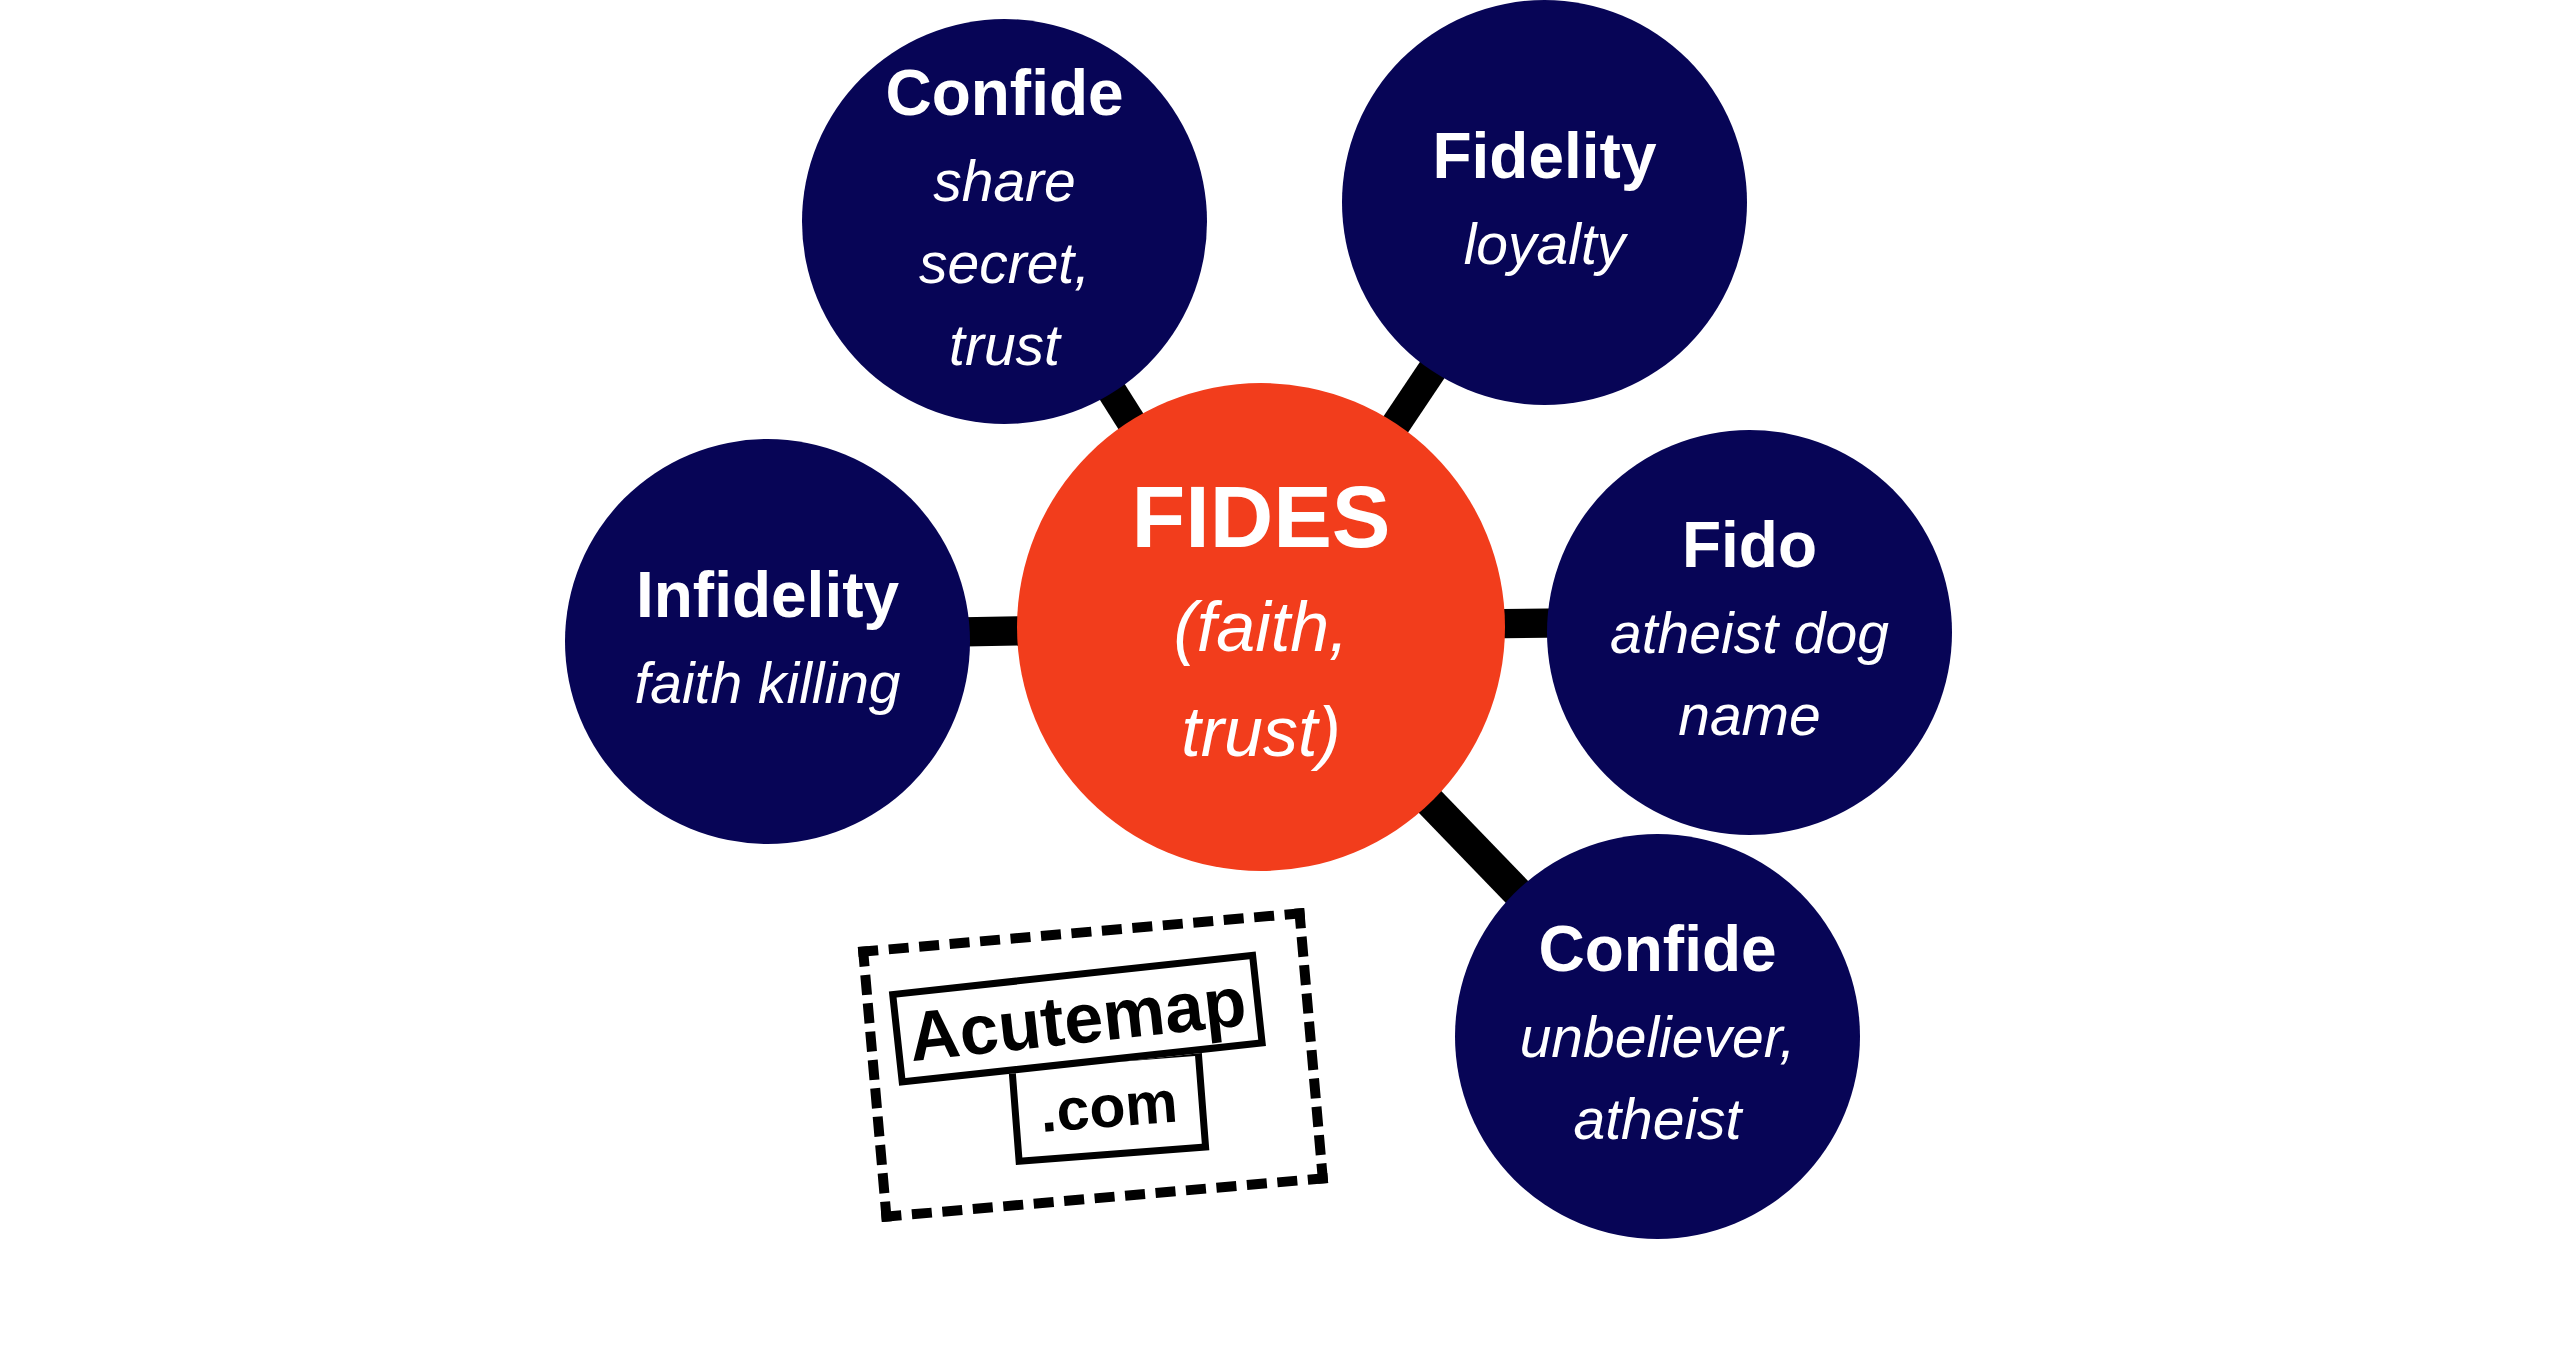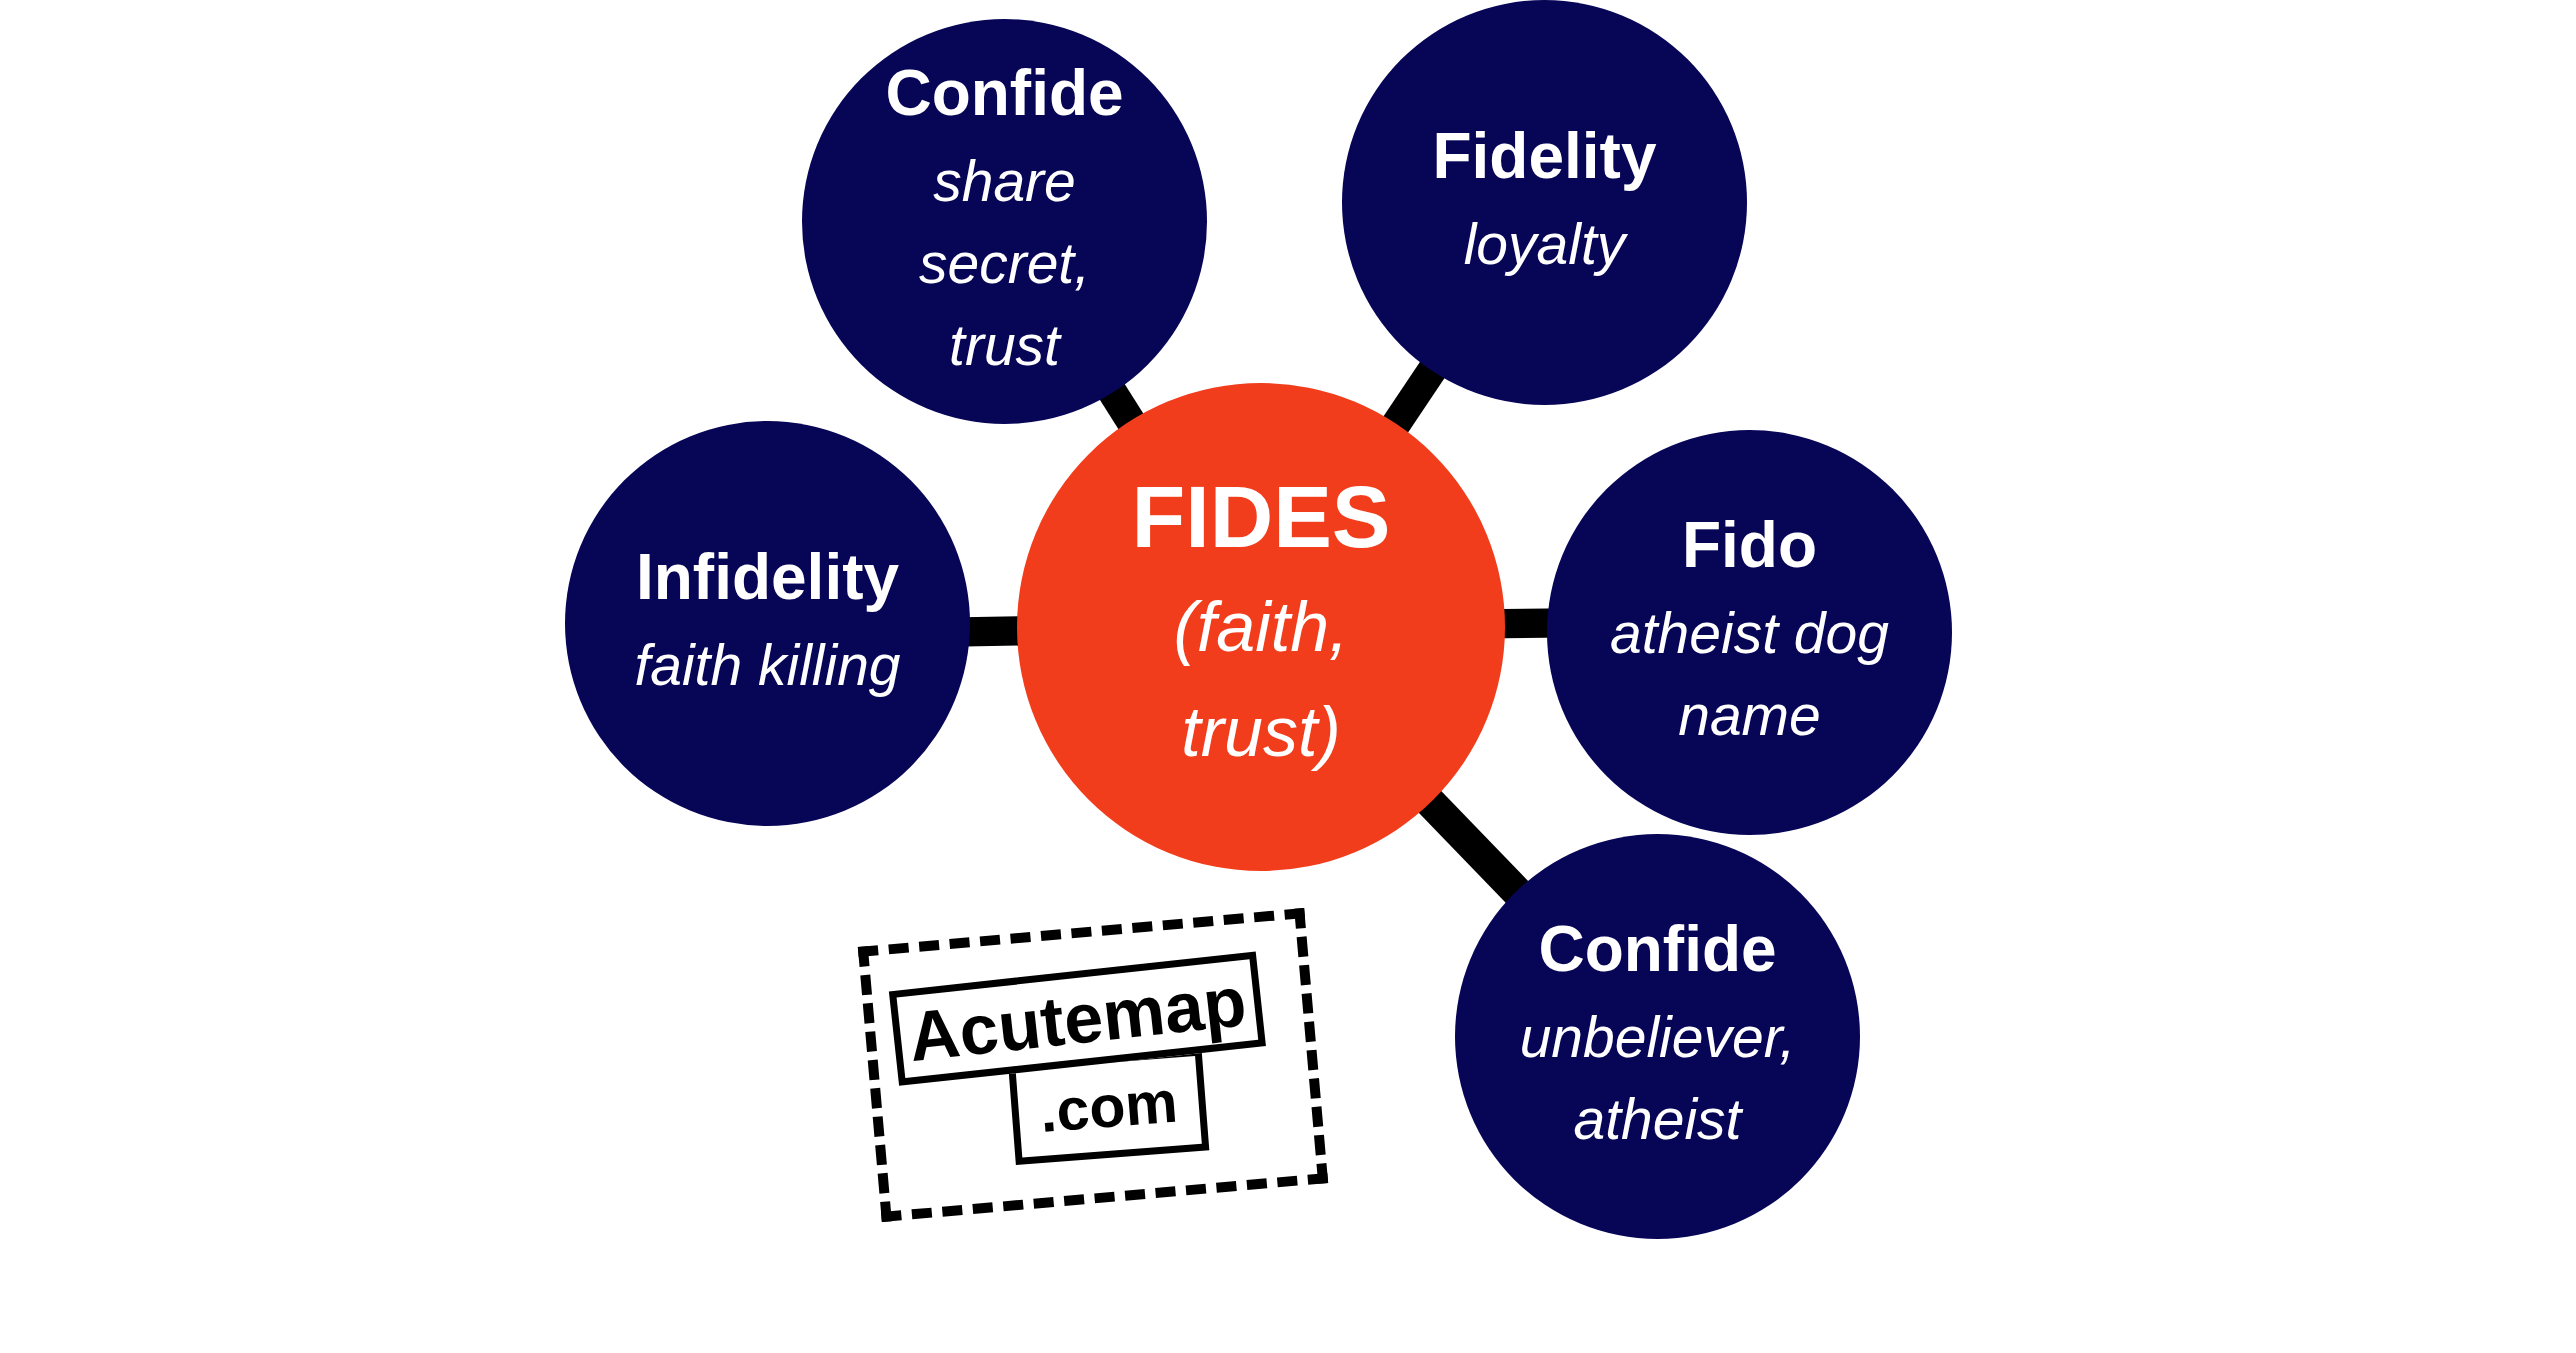--- a/index.html
+++ b/index.html
@@ -59,21 +59,21 @@
     white-space: nowrap;
   }
   .center-def {
     font-size: 70px;
     font-style: italic;
     line-height: 1.5;
     white-space: nowrap;
   }
   .pos-confide    { left: 802px;  top: 19.3px;  }
   .pos-fidelity   { left: 1342px; top: 0px;   }
-  .pos-infidelity { left: 565px;  top: 421px; }
+  .pos-infidelity { left: 565px;  top: 439px; }
   .pos-fido       { left: 1547px; top: 430px; }
   .pos-infidel    { left: 1455px; top: 834px; }
   .stamp {
     position: absolute;
     left: 869px;
     top: 927px;
     width: 428px;
     height: 256px;
     border: 10px dashed #000000;
     transform: rotate(-5deg);

